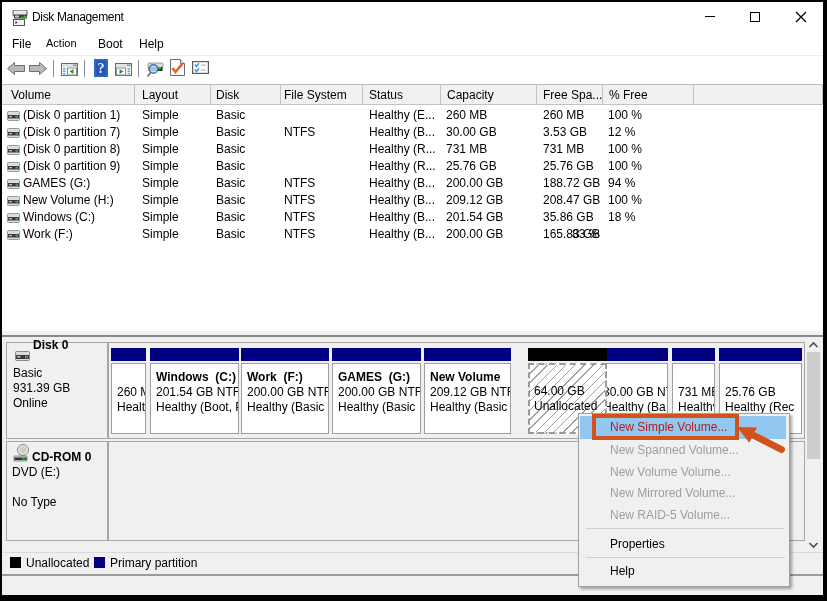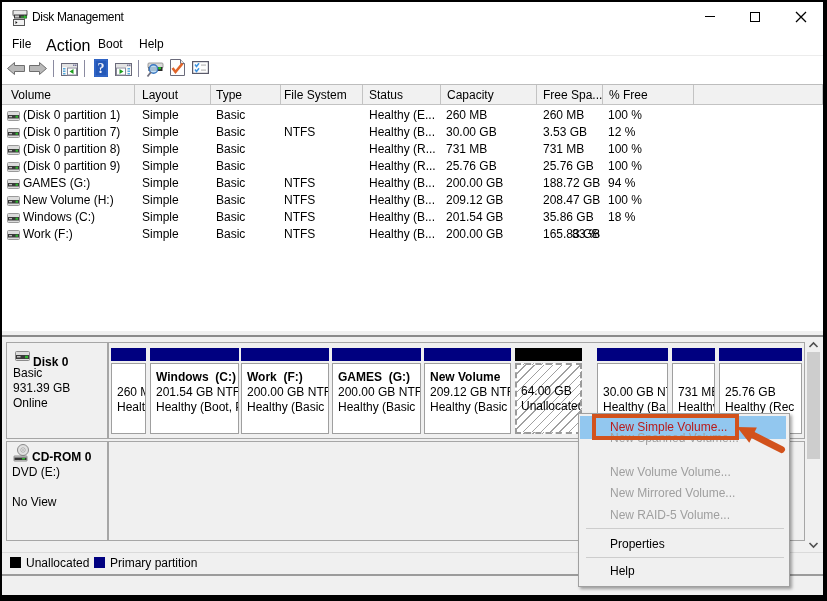--- a/index.html
+++ b/index.html
@@ -24,21 +24,21 @@
 <rect x="1.5" y="9.5" width="11" height="6" fill="#f2f2f2" stroke="#555" stroke-width="1"></rect>
 <path d="M3.5 11 L5.5 12.5 L3.5 14 Z" fill="#111"></path>
 </svg>
 <div class="a" style="left:32px;top:10px;font-size:12px;letter-spacing:-0.35px">Disk Management</div>
 <div class="a" style="left:705px;top:16px;width:10px;height:1.3px;background:#000"></div>
 <div class="a" style="left:750px;top:12px;width:10px;height:10px;border:1.3px solid #000"></div>
 <svg class="a" style="left:795px;top:11px" width="12" height="12" viewBox="0 0 12 12">
 <path d="M1 1 L11 11 M11 1 L1 11" stroke="#000" stroke-width="1.3"></path>
   </svg>
 <div class="a" style="left:12px;top:37px;font-size:12px">File</div>
-<div class="a" style="left:46px;top:37px;font-size:16px">Action</div>
+<div class="a" style="left:46px;top:37px;font-size:11px">Action</div>
 <div class="a" style="left:98px;top:37px;font-size:12px">Boot</div>
 <div class="a" style="left:139px;top:37px;font-size:12px">Help</div>
 <div class="a" style="left:2px;top:55px;width:821px;height:1px;background:#ececec"></div>
 <svg class="a" style="left:7px;top:62px" width="18" height="13" viewBox="0 0 18 13">
     <path d="M7.5 0.5 L7.5 3.5 L17.5 3.5 L17.5 9.5 L7.5 9.5 L7.5 12.5 L0.5 6.5 Z" fill="#b9b9b9" stroke="#6e6e6e" stroke-width="1"></path>
   </svg>
 <svg class="a" style="left:29px;top:62px" width="18" height="13" viewBox="0 0 18 13">
     <path d="M10.5 0.5 L10.5 3.5 L0.5 3.5 L0.5 9.5 L10.5 9.5 L10.5 12.5 L17.5 6.5 Z" fill="#b9b9b9" stroke="#6e6e6e" stroke-width="1"></path>
   </svg>
 <div class="a" style="left:53px;top:60px;width:1px;height:17px;background:#8a8aa0"></div>
@@ -86,21 +86,21 @@
 <svg class="a" style="left:192px;top:61px" width="17" height="13" viewBox="0 0 17 13">
 <rect x="0.5" y="0.5" width="16" height="12" fill="#fdfdfd" stroke="#5a5a6a" stroke-width="1.4"></rect>
 <path d="M3 3.5 L4.5 5.5 L7 2.2" stroke="#3f94e0" stroke-width="1.5" fill="none"></path>
 <path d="M3 8.5 L4.5 10.5 L7 7.2" stroke="#3f94e0" stroke-width="1.5" fill="none"></path>
 <rect x="9" y="3.5" width="5" height="1.2" fill="#b9b9b9"></rect>
 <rect x="9" y="8.5" width="5" height="1.2" fill="#b9b9b9"></rect>
 </svg>
 <div class="a" style="left:2px;top:84px;width:821px;height:1px;background:#bdbdbd"></div>
 <div class="hdr" style="left:2px;width:133px;padding-left:9px">Volume</div>
 <div class="hdr" style="left:135px;width:76px;padding-left:7px">Layout</div>
-<div class="hdr" style="left:211px;width:70px;padding-left:5px">Type</div>
+<div class="hdr" style="left:211px;width:70px;padding-left:5px">Disk</div>
 <div class="hdr" style="left:281px;width:82px;padding-left:3px">File System</div>
 <div class="hdr" style="left:363px;width:78px;padding-left:6px">Status</div>
 <div class="hdr" style="left:441px;width:96px;padding-left:6px">Capacity</div>
 <div class="hdr" style="left:537px;width:66px;padding-left:6px">Free Spa...</div>
 <div class="hdr" style="left:603px;width:91px;padding-left:6px">% Free</div>
 <div class="hdr" style="left:694px;width:129px;padding-left:0px"></div>
 <div class="a" style="left:2px;top:104px;width:821px;height:1px;background:#c3c3c3"></div>
 <div class="a row" style="left:0;top:107px;width:823px;height:17px;font-size:12px;line-height:17px">
 <svg width="13" height="10" viewBox="0 0 13 10" style="position:absolute;left:7px;top:4px">
 <rect x="0.5" y="0.5" width="12" height="9" rx="1" fill="#dcdcdc" stroke="#9a9a9a" stroke-width="1"></rect>
@@ -228,21 +228,21 @@
 </div>
 <div class="a" style="left:2px;top:331px;width:821px;height:264px;background:#f0f0f0"></div>
 <div class="a" style="left:2px;top:335px;width:821px;height:2px;background:#8a8a8a"></div>
 <div class="a" style="left:6px;top:342px;width:102px;height:97px;border:1px solid #a6a6a6;background:#f0f0f0"></div>
 <svg class="a" style="left:15px;top:351px" width="15" height="10" viewBox="0 0 15 10">
 <rect x="0.5" y="0.5" width="14" height="9" rx="1" fill="#dcdcdc" stroke="#8a8a8a" stroke-width="1"></rect>
 <rect x="1" y="4" width="13" height="4" fill="#3a3a3a"></rect>
 <rect x="10" y="4.8" width="3" height="2.4" fill="#2fb52f"></rect>
 <rect x="2" y="5" width="3.5" height="1.5" fill="#bdbdbd"></rect>
 </svg>
-<div class="a" style="left:33px;top:355px;font-weight:bold;font-size:12px">Disk 0</div>
+<div class="a" style="left:33px;top:338px;font-weight:bold;font-size:12px">Disk 0</div>
 <div class="a" style="left:13px;top:366px;font-size:12px">Basic</div>
 <div class="a" style="left:13px;top:381px;font-size:12px">931.39 GB</div>
 <div class="a" style="left:13px;top:396px;font-size:12px">Online</div>
 <div class="a" style="left:108px;top:342px;width:697px;height:97px;border:1px solid #a6a6a6"></div>
 <div class="strip" style="left:111px;width:35px">
 <div class="sbar"></div>
 <div class="sbox">&nbsp;<br>260 MB<br>Healthy (</div>
 </div>
 <div class="strip" style="left:150px;width:89px">
 <div class="sbar"></div>
@@ -265,57 +265,57 @@
 <div class="sbox">&nbsp;<br>30.00 GB NTFS<br>Healthy (Ba</div>
 </div>
 <div class="strip" style="left:672px;width:43px">
 <div class="sbar"></div>
 <div class="sbox">&nbsp;<br>731 MB<br>Healthy</div>
 </div>
 <div class="strip" style="left:719px;width:83px">
 <div class="sbar"></div>
 <div class="sbox">&nbsp;<br>25.76 GB<br>Healthy (Rec</div>
 </div>
-<div class="strip" style="left:515px;width:67px">
+<div class="strip" style="left:528px;width:79px">
 <div class="sbar" style="background:#000"></div>
 <div class="sbox" style="border:2px dashed #9a9a9a;padding:4px 0 0 4px;background:
 repeating-linear-gradient(135deg,rgba(160,160,160,0) 0px,rgba(160,160,160,0) 5.5px,rgba(150,150,150,0.9) 5.5px,rgba(150,150,150,0.9) 6.5px),#fff">
 &nbsp;<br>64.00 GB<br>Unallocated</div>
 </div>
 <div class="a" style="left:6px;top:441px;width:102px;height:100px;border:1px solid #a6a6a6;background:#f0f0f0"></div>
 <div class="a" style="left:108px;top:441px;width:697px;height:100px;border:1px solid #a6a6a6"></div>
 <svg class="a" style="left:13px;top:444px" width="20" height="18" viewBox="0 0 20 18">
 <circle cx="10" cy="6" r="5.5" fill="#e0e0e0" stroke="#8a8a8a" stroke-width="1"></circle>
 <circle cx="10" cy="6" r="2.2" fill="#f6f6f6" stroke="#9a9a9a" stroke-width="0.8"></circle>
 <circle cx="10" cy="6" r="0.8" fill="#8a8a8a"></circle>
 <rect x="1" y="12" width="13" height="5" rx="0.5" fill="#d5d5d5" stroke="#777" stroke-width="0.8"></rect>
 <rect x="1.5" y="13.5" width="12" height="2.5" fill="#333"></rect>
 <rect x="9" y="14" width="3" height="1.5" fill="#2fb52f"></rect>
 </svg>
 <div class="a" style="left:32px;top:450px;font-weight:bold;font-size:12px">CD-ROM 0</div>
 <div class="a" style="left:12px;top:465px;font-size:12px">DVD (E:)</div>
-<div class="a" style="left:12px;top:495px;font-size:12px">No View</div>
+<div class="a" style="left:12px;top:495px;font-size:12px">No Type</div>
 <div class="a" style="left:806px;top:337px;width:15px;height:214px;background:#f0f0f0"></div>
 <div class="a" style="left:807px;top:352px;width:13px;height:107px;background:#cdcdcd"></div>
 <svg class="a" style="left:808px;top:341px" width="11" height="8" viewBox="0 0 11 8">
 <path d="M1.5 6 L5.5 2 L9.5 6" stroke="#505050" stroke-width="1.6" fill="none"></path>
   </svg>
 <svg class="a" style="left:808px;top:541px" width="11" height="8" viewBox="0 0 11 8">
 <path d="M1.5 2 L5.5 6 L9.5 2" stroke="#505050" stroke-width="1.6" fill="none"></path>
   </svg>
 <div class="a" style="left:2px;top:552px;width:821px;height:1px;background:#dadada"></div>
 <div class="a" style="left:10px;top:557px;width:11px;height:11px;background:#000"></div>
 <div class="a" style="left:26px;top:556px;font-size:12px">Unallocated</div>
 <div class="a" style="left:94px;top:557px;width:11px;height:11px;background:#000080"></div>
 <div class="a" style="left:110px;top:556px;font-size:12px">Primary partition</div>
 <div class="a" style="left:2px;top:574px;width:821px;height:1.5px;background:#9b9b9b"></div>
 <div class="a" style="left:578px;top:413px;width:212px;height:174px;background:#f0f0f0;border:1px solid #a0a0a0;box-shadow:2px 2px 3px rgba(0,0,0,0.35)"></div>
 <div class="a" style="left:580px;top:416px;width:206px;height:23px;background:#92c7ef"></div>
 <div class="mi" style="top:416px;left:578px;width:212px;color:#b91c1c">New Simple Volume...</div>
-<div class="mi" style="top:427px;left:578px;width:212px;color:#9f9f9f">New Spanned Volume...</div>
+<div class="mi" style="top:439px;left:578px;width:212px;color:#9f9f9f">New Spanned Volume...</div>
 <div class="mi" style="top:461px;left:578px;width:212px;color:#9f9f9f">New Volume Volume...</div>
 <div class="mi" style="top:482px;left:578px;width:212px;color:#9f9f9f">New Mirrored Volume...</div>
 <div class="mi" style="top:504px;left:578px;width:212px;color:#9f9f9f">New RAID-5 Volume...</div>
 <div class="mi" style="top:533px;left:578px;width:212px;color:#000">Properties</div>
 <div class="mi" style="top:560px;left:578px;width:212px;color:#000">Help</div>
 <div class="a" style="left:586px;top:528px;width:198px;height:1px;background:#cdcdcd"></div>
 <div class="a" style="left:586px;top:557px;width:198px;height:1px;background:#cdcdcd"></div>
 <div class="a" style="left:591.5px;top:414px;width:147.5px;height:26.4px;border:4px solid #d2521c"></div>
 <svg class="a" style="left:733px;top:421px" width="56" height="36" viewBox="0 0 56 36">
 <line x1="20" y1="14" x2="48.5" y2="28.5" stroke="#d2521c" stroke-width="7" stroke-linecap="round"></line>

